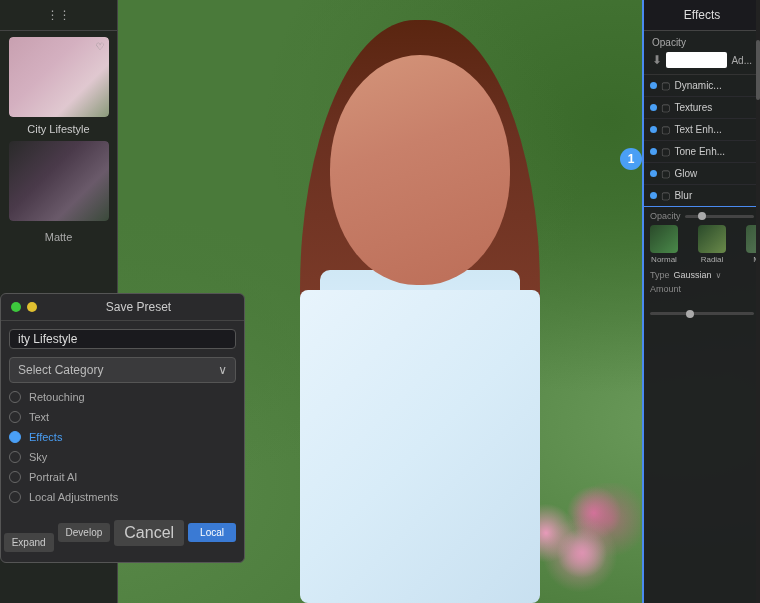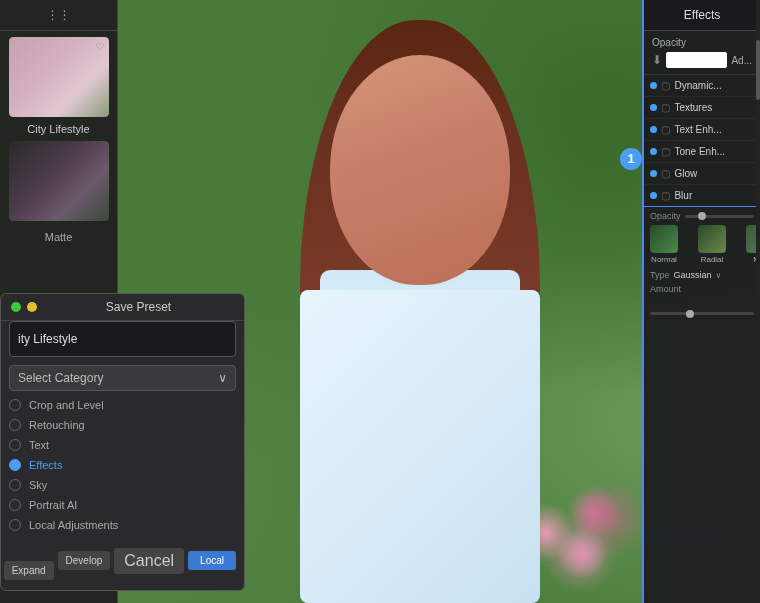--- a/index.html
+++ b/index.html
@@ -166,27 +166,27 @@
     .dialog-title {
       color: #ccc;
       font-size: 12px;
       font-weight: 500;
       flex: 1;
       text-align: center;
     }
 
     .dialog-input {
       width: calc(100% - 16px);
-      margin: 0 8px 4px;
+      margin: 8px 8px 4px;
       background: #1a1a1e;
       border: 1px solid #555;
       border-radius: 4px;
       color: #ddd;
       font-size: 12px;
-      padding: 10px 8px;
+      padding: 2px 8px;
       outline: none;
     }
 
     .select-category {
       width: calc(100% - 16px);
       margin: 4px 8px;
       background: #3a3a3c;
       border: 1px solid #555;
       border-radius: 4px;
       color: #bbb;
@@ -546,24 +546,20 @@
   </div>
 
   <input class="dialog-input" type="text" value="ity Lifestyle" style="">
 
   <div class="select-category">
     <span>Select Category</span>
     <span>∨</span>
   </div>
 
   <div class="category-list">
-    <div class="category-item">
-      <div class="cat-circle"></div>
-      <span>Crop and Level</span>
-    </div>
     <div class="category-item">
       <div class="cat-circle"></div>
       <span>Retouching</span>
     </div>
     <div class="category-item">
       <div class="cat-circle"></div>
       <span>Text</span>
     </div>
     <div class="category-item active">
       <div class="cat-circle filled"></div>

